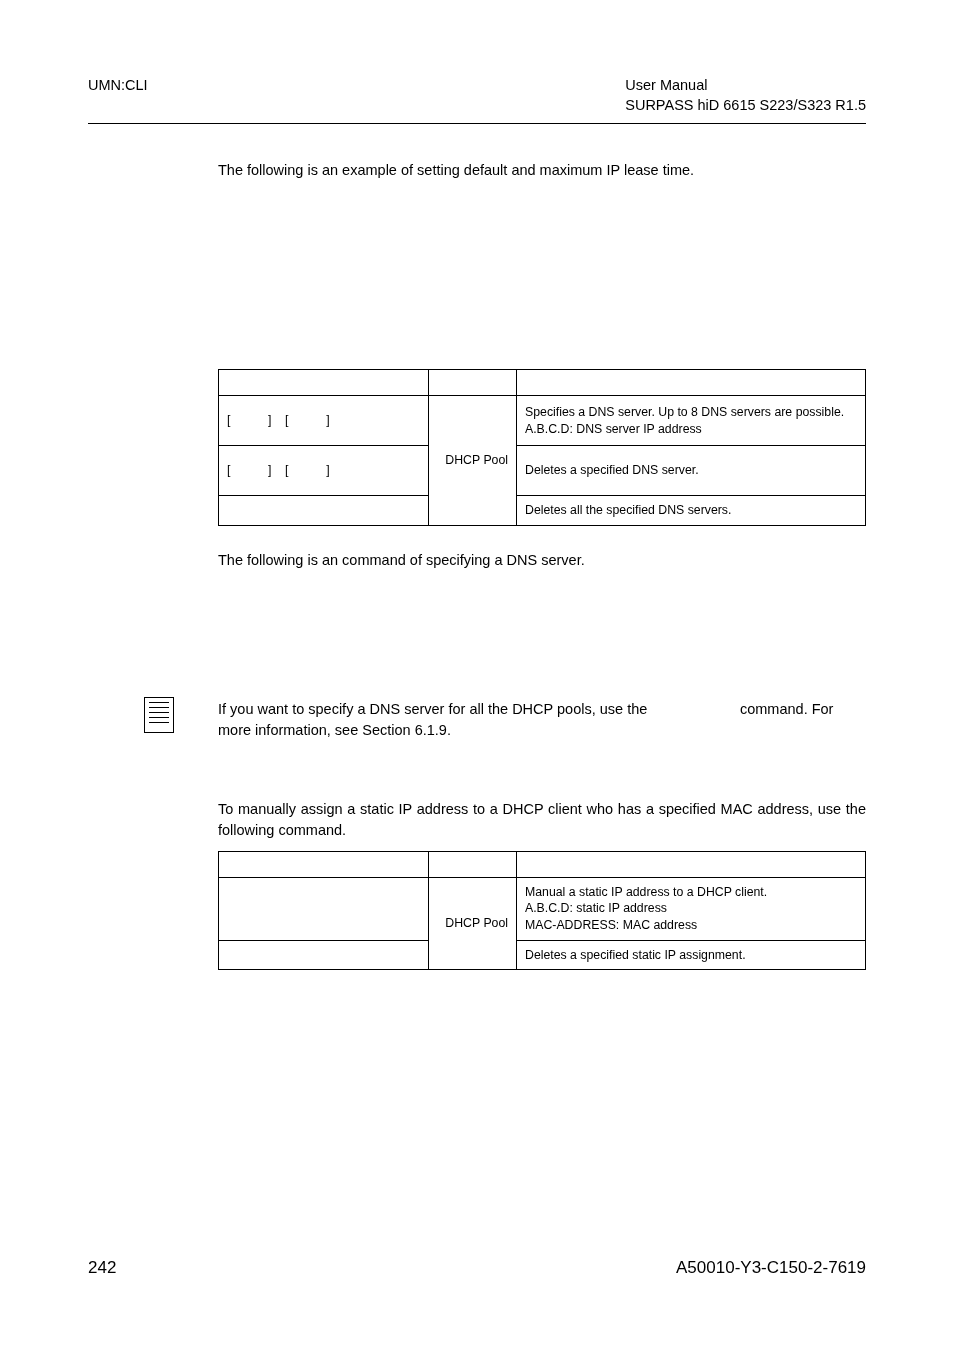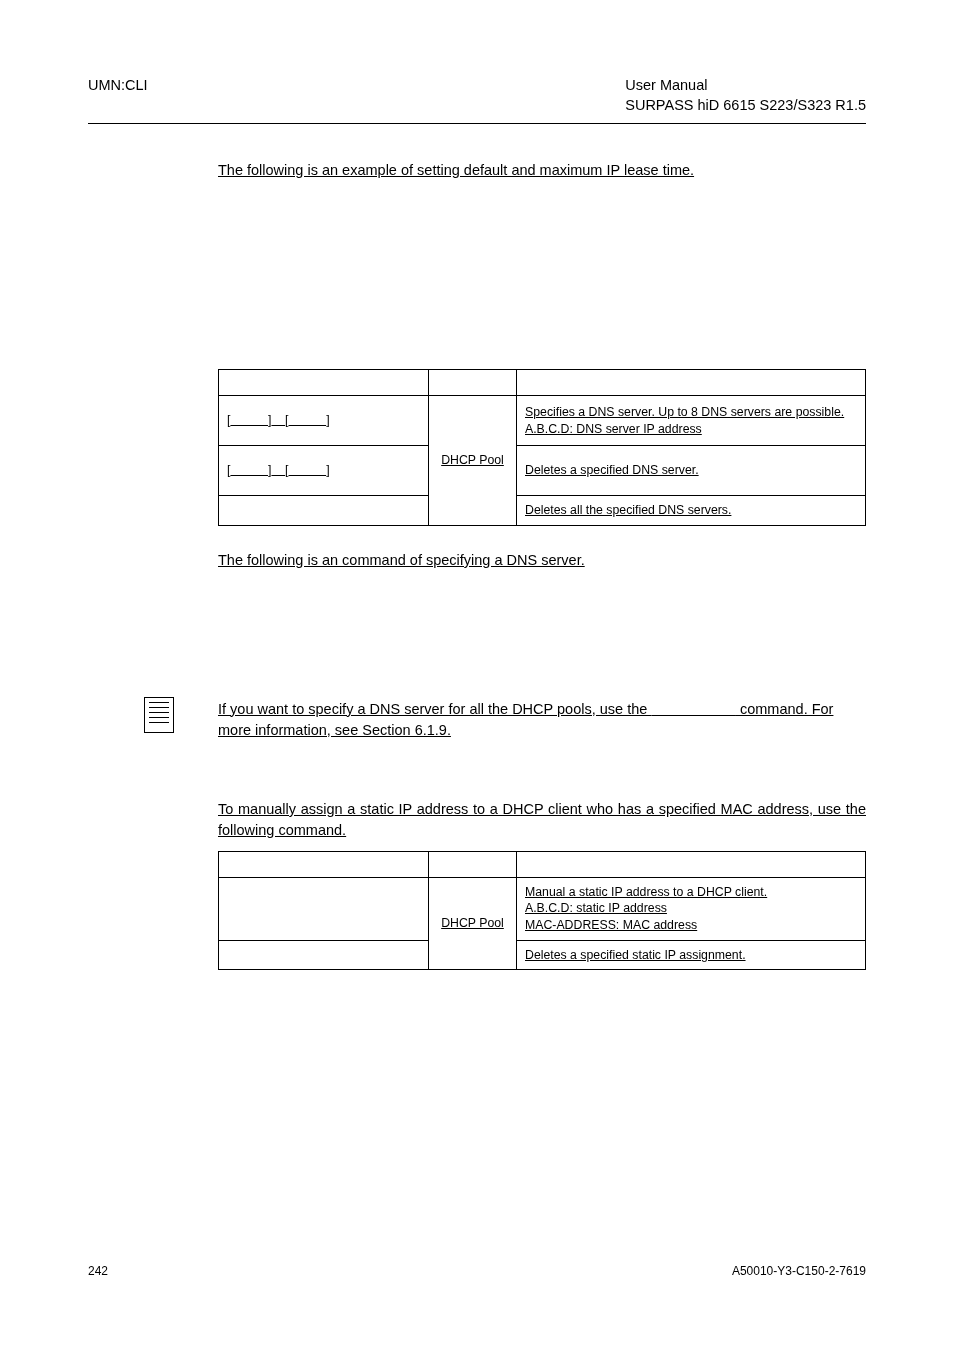--- a/index.html
+++ b/index.html
@@ -1,40 +1,40 @@
 <!DOCTYPE html>
 <html><head>
 <meta charset="utf-8">
 <style>
   * { box-sizing: border-box; margin: 0; padding: 0; }
   html, body { width: 954px; height: 1350px; background: #fff; font-family: Arial, Helvetica, sans-serif; color: #000; }
   .page { position: relative; width: 954px; height: 1350px; padding: 76px 88px 6px 88px; }
   .hdr { display: flex; justify-content: space-between; font-size: 14.5px; line-height: 1.35; }
   .hdr .right { text-align: left; }
   .hrule { border: none; border-top: 1.4px solid #000; margin-top: 8px; }
-  .content { padding-left: 130px; padding-top: 36px; text-decoration: underline; }
+  .content { padding-left: 130px; padding-top: 36px; }
   .para { font-size: 14.5px; line-height: 1.45; margin-bottom: 10px; }
   .gap-xl { height: 170px; }
   .gap-md { height: 48px; }
   .gap-lg { height: 118px; }
   .tbl { width: 100%; border-collapse: collapse; table-layout: fixed; margin-top: 8px; margin-bottom: 24px; }
   .tbl col.c1 { width: 210px; }
   .tbl col.c2 { width: 88px; }
   .tbl col.c3 { }
   .tbl td, .tbl th { border: 1px solid #000; padding: 6px 8px; font-size: 12.3px; line-height: 1.35; vertical-align: middle; }
   .tbl th { font-weight: normal; height: 26px; }
   .cmd-cell { font-family: Arial, sans-serif; font-weight: bold; height: 50px; }
   .cmd-cell2 { font-family: Arial, sans-serif; font-weight: bold; padding-top: 10px; padding-bottom: 10px; }
   .bracket { font-family: Arial, sans-serif; font-weight: normal; }
-  .mid { text-align: center; margin-left: 48px; }
+  .mid { text-align: right; margin-left: 48px; }
   .hang { position: relative; }
   .note-icon { position: absolute; left: -74px; top: -2px; width: 30px; height: 36px; border: 1.4px solid #000; }
   .note-icon::after { content: ""; position: absolute; left: 4px; top: 4px; width: 20px; height: 1.3px; background: #000; box-shadow: 0 5px 0 #000, 0 10px 0 #000, 0 15px 0 #000, 0 20px 0 #000; }
   .justify { text-align: justify; }
-  .footer { position: absolute; left: 88px; right: 88px; bottom: 72px; display: flex; justify-content: space-between; font-size: 12px; }
+  .footer { position: absolute; left: 88px; right: 88px; bottom: 72px; display: flex; justify-content: space-between; font-size: 17px; }
   .nowrap { white-space: nowrap; }
 </style>
 </head>
 <body>
 <div class="page">
 
   <div class="hdr">
     <div>UMN:CLI</div>
     <div class="right">
       <div>User  Manual</div>

